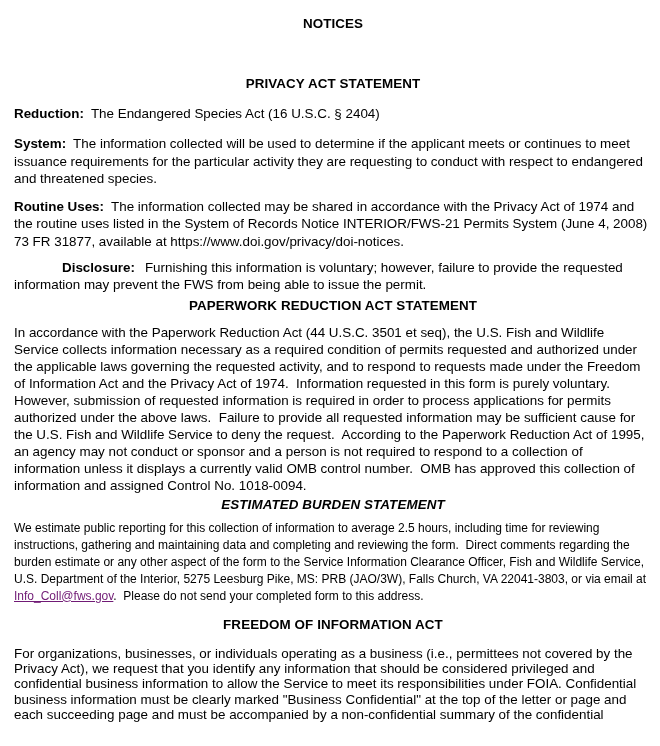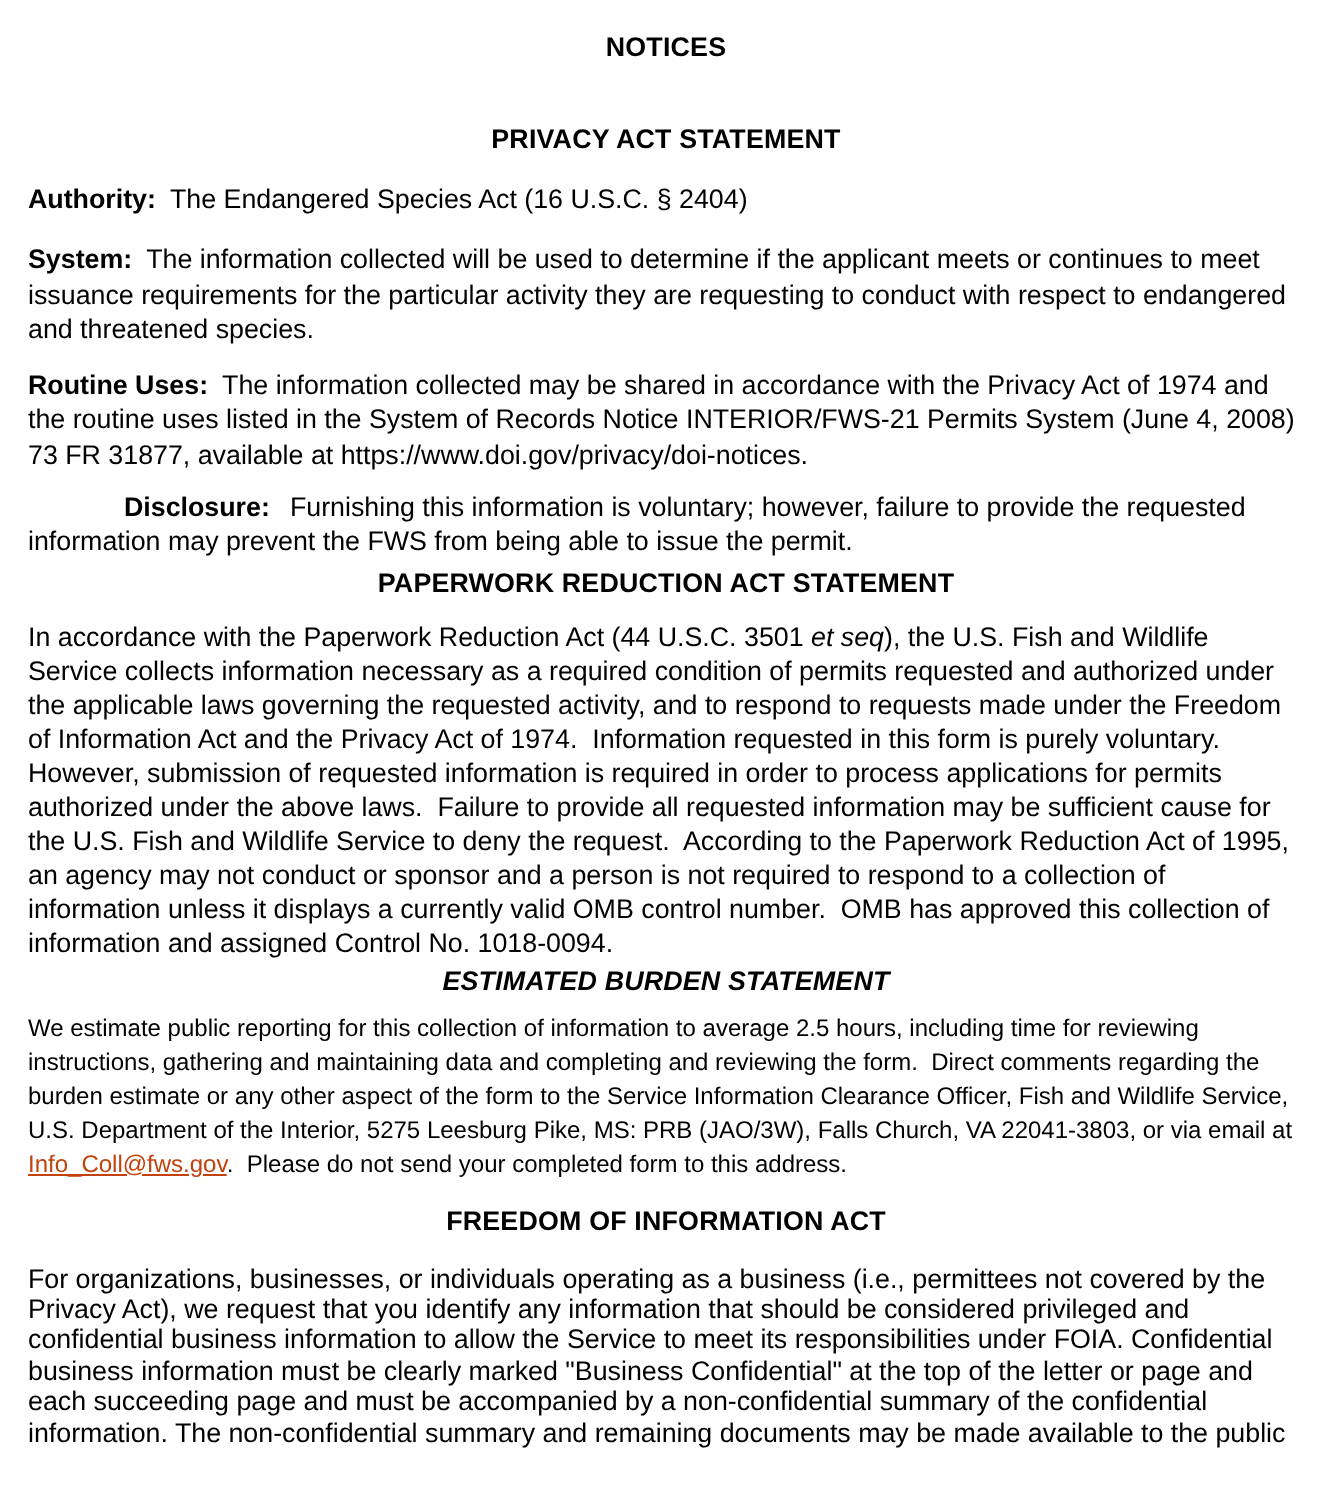--- a/index.html
+++ b/index.html
@@ -25,47 +25,47 @@
     line-height: 16px;
     letter-spacing: 0.1px;
   }
   .para {
     font-size: 13.4px;
     line-height: 17.3px;
     white-space: pre-wrap;
   }
   .lead { font-weight: bold; margin-right: 7px; }
   .lead-wide { font-weight: bold; margin-right: 10px; padding-left: 48px; }
-  .h-privacy   { margin-top: 30px; }
+  .h-privacy   { margin-top: 44px; }
   .m-authority { margin-top: 13px; }
   .m-purpose   { margin-top: 13px; }
   .m-routine   { margin-top: 11px; }
   .m-disclosure{ margin-top: 9px; }
   .h-paperwork { margin-top: 4px; }
   .m-paperwork { margin-top: 10px; line-height: 17px; }
   .h-burden    { margin-top: 3px; font-style: italic; }
   .m-burden    { margin-top: 7px; font-size: 12px; line-height: 17px; }
   .h-foia      { margin-top: 12px; }
   .m-foia      { margin-top: 13px; line-height: 15.4px; }
-  .em { font-style: italic; }
+  .em { }
   .email-link {
-    color: #c2410c;
+    color: #701a75;
     cursor: pointer;
   }
 </style>
 </head>
 <body>
 
 <div class="page">
 
   <div class="heading">NOTICES</div>
 
   <div class="heading h-privacy">PRIVACY ACT STATEMENT</div>
 
-  <div class="para m-authority"><span class="lead">Authority:</span><span>The Endangered Species Act (16 U.S.C. § 2404)</span></div>
+  <div class="para m-authority"><span class="lead">Reduction:</span><span>The Endangered Species Act (16 U.S.C. § 2404)</span></div>
 
   <div class="para m-purpose"><span class="lead">System:</span><span>The information collected will be used to determine if the applicant meets or continues to meet issuance requirements for the particular activity they are requesting to conduct with respect to endangered and threatened species.</span></div>
 
   <div class="para m-routine"><span class="lead">Routine Uses:</span><span>The information collected may be shared in accordance with the Privacy Act of 1974 and the routine uses listed in the System of Records Notice INTERIOR/FWS-21 Permits System (June 4, 2008) 73 FR 31877, available at https://www.doi.gov/privacy/doi-notices.</span></div>
 
   <div class="para m-disclosure"><span class="lead-wide">Disclosure:</span><span>Furnishing this information is voluntary; however, failure to provide the requested information may prevent the FWS from being able to issue the permit.</span></div>
 
   <div class="heading h-paperwork">PAPERWORK REDUCTION ACT STATEMENT</div>
 
   <div class="para m-paperwork"><span>In accordance with the Paperwork Reduction Act (44 U.S.C. 3501 </span><span class="em">et seq</span><span>), the U.S. Fish and Wildlife Service collects information necessary as a required condition of permits requested and authorized under the applicable laws governing the requested activity, and to respond to requests made under the Freedom of Information Act and the Privacy Act of 1974.  Information requested in this form is purely voluntary.  However, submission of requested information is required in order to process applications for permits authorized under the above laws.  Failure to provide all requested information may be sufficient cause for the U.S. Fish and Wildlife Service to deny the request.  According to the Paperwork Reduction Act of 1995, an agency may not conduct or sponsor and a person is not required to respond to a collection of information unless it displays a currently valid OMB control number.  OMB has approved this collection of information and assigned Control No. 1018-0094.</span></div>

